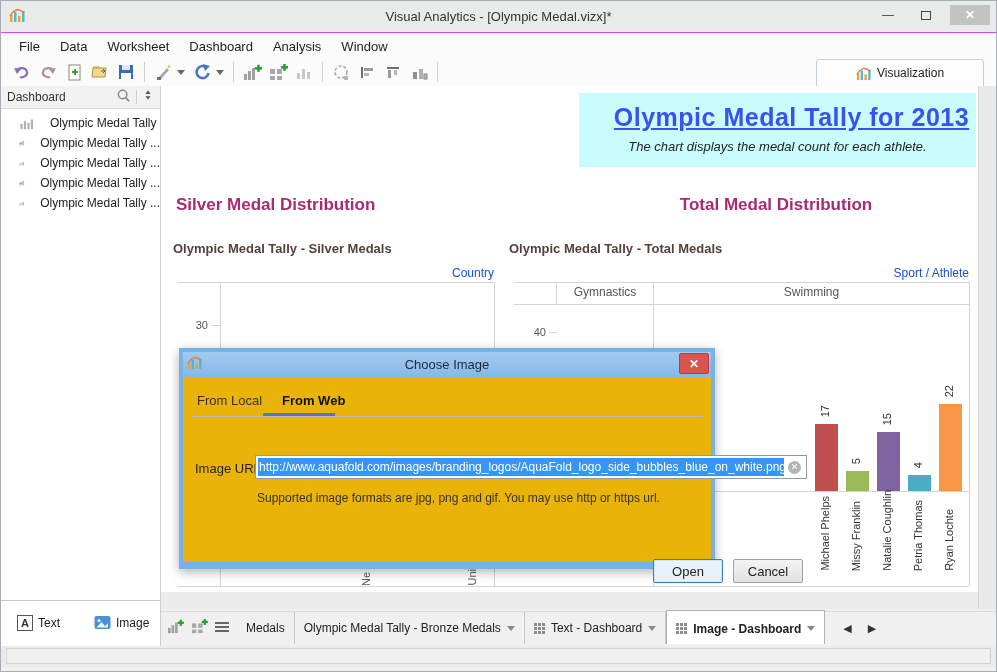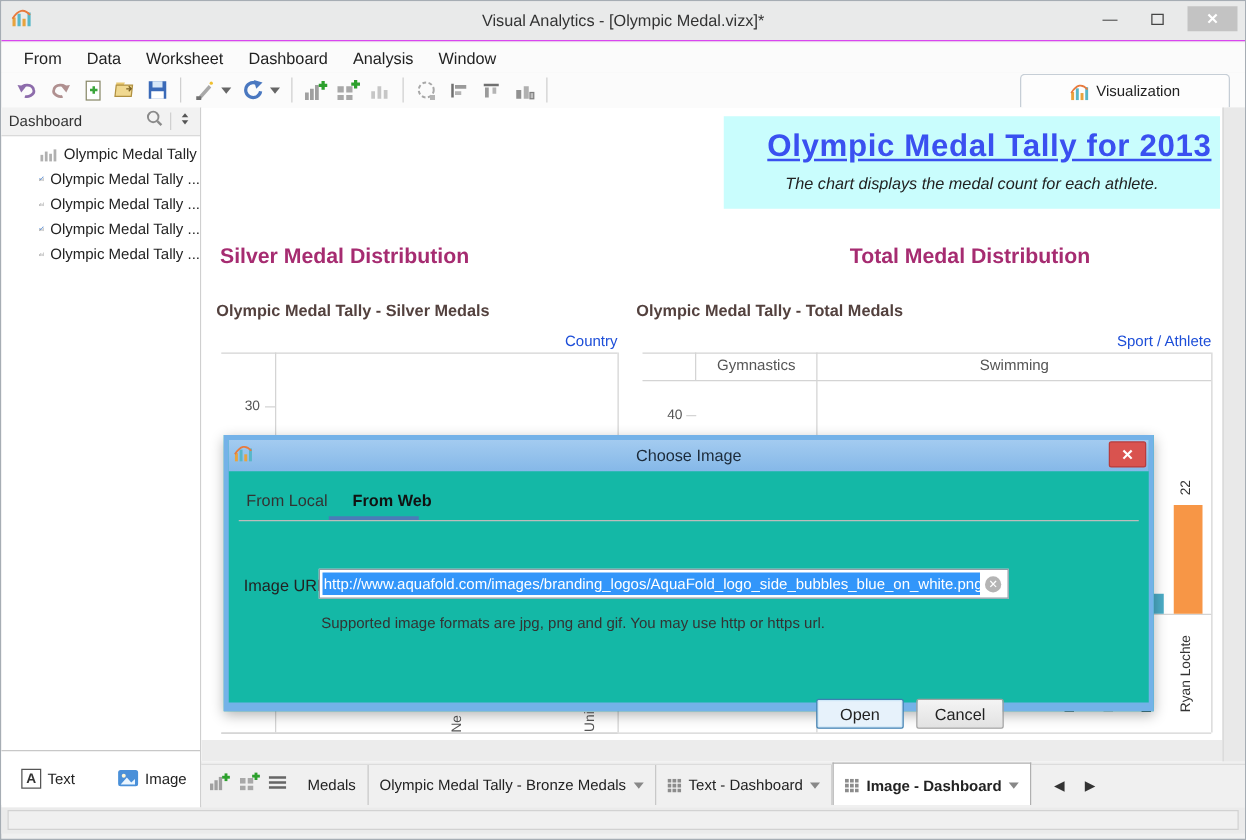--- a/index.html
+++ b/index.html
@@ -35,21 +35,21 @@
              display:flex; align-items:center; justify-content:center; gap:6px; font-size:12px; color:#222; }
 
   
   .sidebar { position:absolute; left:0; top:85px; width:160px; height:560px; background:#fff;
              border-right:1px solid #cfcfcf; }
   .sb-header { height:23px; background:#f2f2f2; border-bottom:1px solid #dadada;
                display:flex; align-items:center; padding:0 6px; }
   .sb-header-label { font-size:12px; color:#333; flex:1; }
   .sb-header .sep { width:1px; height:14px; background:#d0d0d0; margin:0 5px; }
   .sb-list { padding-top:4px; }
-  .sb-item { height:20px; display:flex; align-items:center; padding-left:30px; gap:5px; }
+  .sb-item { height:20px; display:flex; align-items:center; padding-left:18px; gap:16px; }
   .sb-item-label { font-size:12px; color:#222; white-space:nowrap; }
   .sb-tools { position:absolute; left:0; bottom:2px; width:100%; height:44px; border-top:1px solid #c8c8c8; 
               display:flex; align-items:center; padding-left:16px; gap:34px; background:#fff;}
   .tool-btn { display:flex; align-items:center; gap:5px; font-size:12px; color:#222; }
   .a-icon { width:16px; height:16px; border:1px solid #555; display:flex; align-items:center;
             justify-content:center; font-size:11px; font-weight:bold; color:#333; }
 
   
   .canvas { position:absolute; left:160px; top:85px; width:817px; height:523px; background:#fff; overflow:hidden; }
   .right-strip { position:absolute; left:977px; top:85px; width:20px; height:523px; background:#e9e9e9;
@@ -68,22 +68,22 @@
   .gline { position:absolute; background:#d4d4d4; }
   .group-label { font-size:12px; color:#555; position:absolute; text-align:center; }
 
   .bar { position:absolute; }
   .vtext { writing-mode:vertical-rl; transform:rotate(180deg); font-size:11px; color:#333; white-space:nowrap; }
   .vlabel { position:absolute; }
   .clipbox { position:absolute; width:16px; overflow:hidden; }
   .clipbox .vtext { position:absolute; bottom:0; left:1px; color:#555; }
 
   
-  .dialog { position:absolute; left:178px; top:347px; width:744px; height:221px; z-index:50;
-            border:4px solid #74b2e8; border-bottom-width:7px; background:#14b8a6;
+  .dialog { position:absolute; left:178px; top:347px; width:536px; height:221px; z-index:50;
+            border:4px solid #74b2e8; border-bottom-width:7px; background:#eab308;
             box-shadow:0 3px 10px rgba(0,0,0,.3); }
   .dlg-titlebar { height:25px; background:linear-gradient(#a3cbf0,#85b8e8); display:flex; align-items:center; position:relative; }
   .dlg-titlebar .logo { margin-left:4px; }
   .dlg-title { position:absolute; left:0; right:0; text-align:center; font-size:13px; color:#1c2b3a; }
   .dlg-close { position:absolute; right:2px; top:1px; width:30px; height:21px; background:#d9534f;
                border:1px solid #b83c3c; border-radius:2px; color:#fff; font-size:12px; font-weight:bold;
                display:flex; align-items:center; justify-content:center; }
   .dlg-body { position:relative; height:185px; }
   .dlg-tab { position:absolute; top:16px; font-size:13px; color:#333; }
   .dlg-tab.active { font-weight:bold; color:#111; }
@@ -138,21 +138,21 @@
     <div class="win-controls">
       <div class="win-btn">—</div>
       <div class="win-btn max">
           <span></span>
         </div>
       <div class="win-btn close">✕</div>
     </div>
   </div>
 
   <div class="menubar">
-    <span class="menu-item">From</span>
+    <span class="menu-item">File</span>
     <span class="menu-item">Data</span>
     <span class="menu-item">Worksheet</span>
     <span class="menu-item">Dashboard</span>
     <span class="menu-item">Analysis</span>
     <span class="menu-item">Window</span>
   </div>
 
   <div class="toolbar">
     <span class="tb-icon">
       <svg width="18" height="16" viewBox="0 0 18 16">

